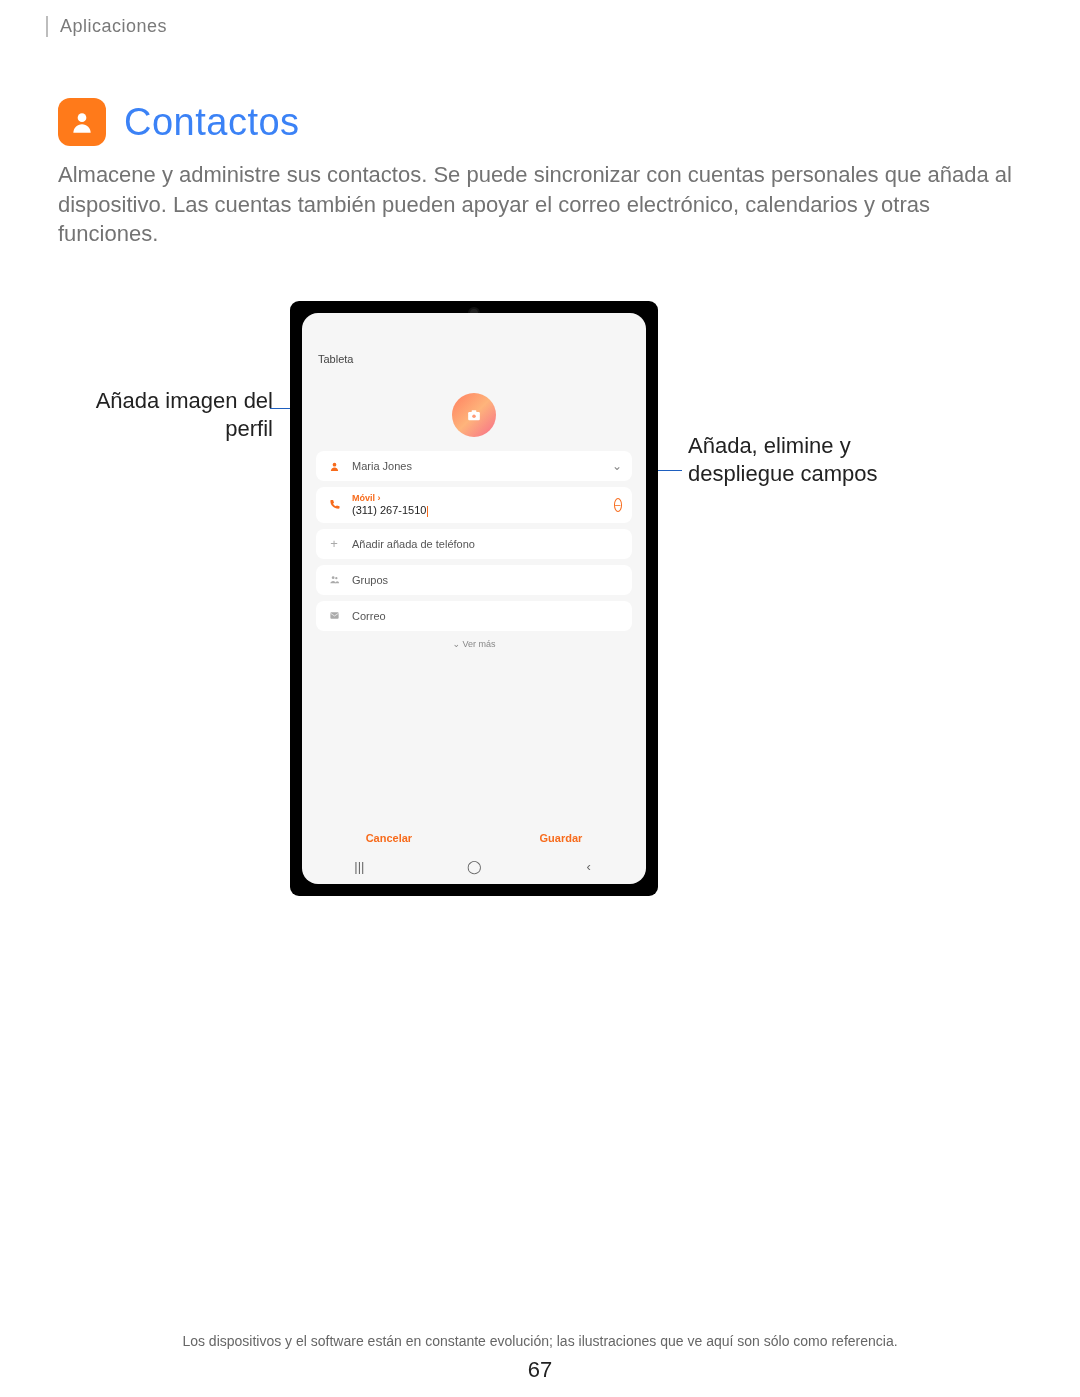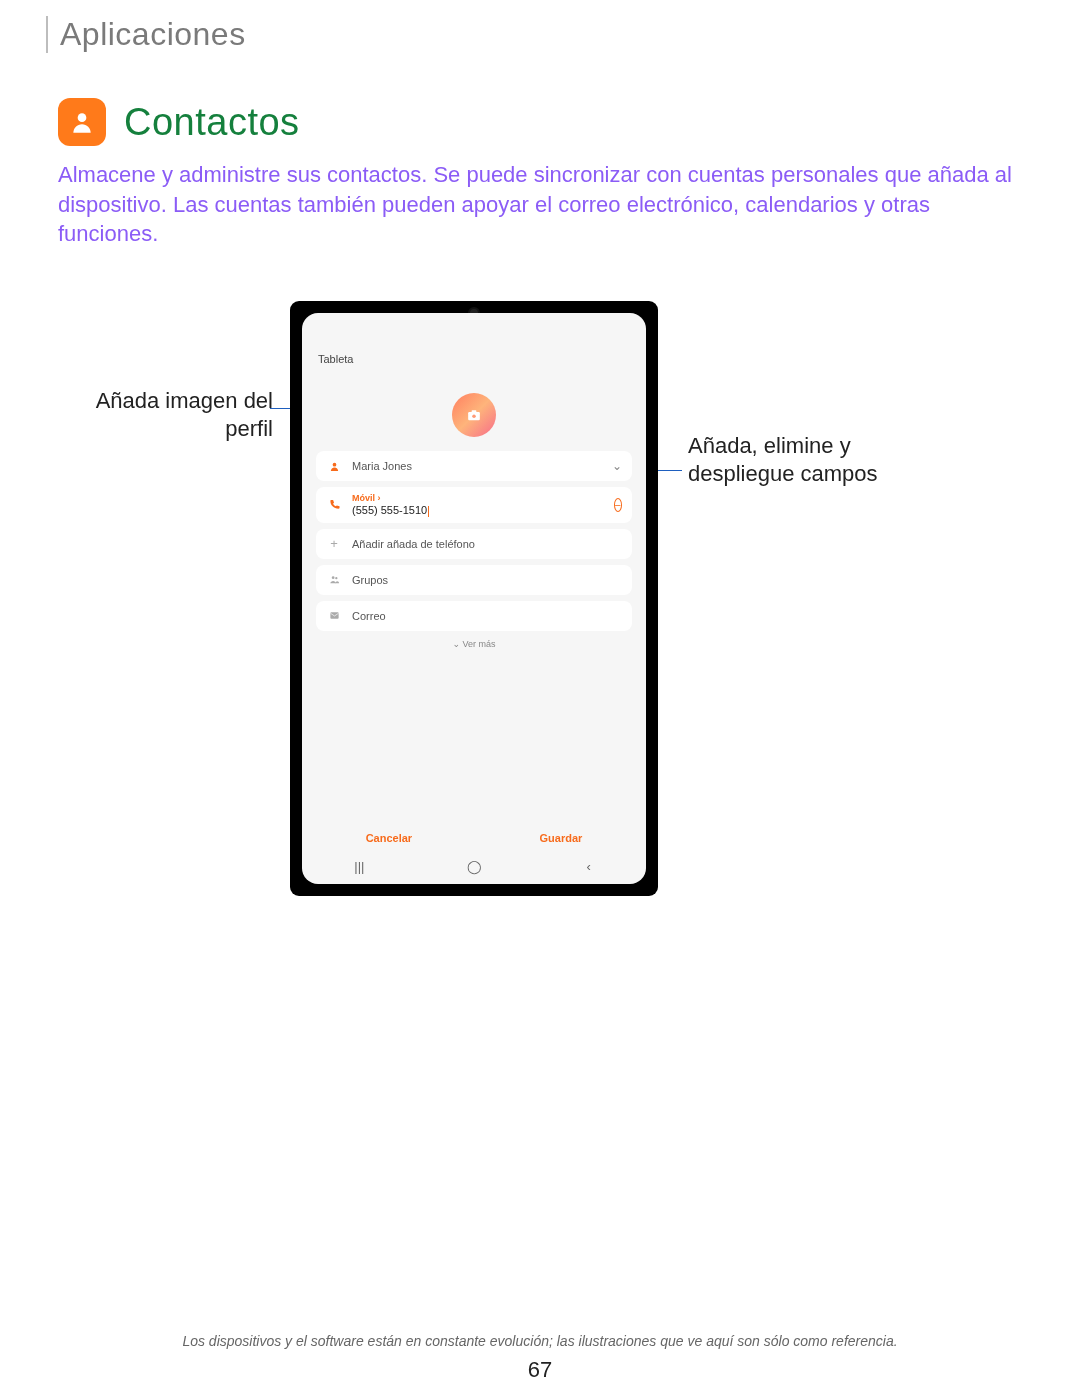--- a/index.html
+++ b/index.html
@@ -10,53 +10,53 @@
     font-family: -apple-system, BlinkMacSystemFont, "Segoe UI", Arial, sans-serif;
     color: #222;
     position: relative;
   }
   .page-header {
     position: absolute;
     top: 16px;
     left: 46px;
     border-left: 2px solid #bdbdbd;
     padding-left: 12px;
-    font-size: 32px;
+    font-size: 18px;
     color: #7a7a7a;
     letter-spacing: 0.5px;
   }
   .title-row {
     position: absolute;
     top: 98px;
     left: 58px;
     display: flex;
     align-items: center;
     gap: 18px;
   }
   .contacts-icon {
     width: 48px; height: 48px;
     background: #ff7a1a;
     border-radius: 12px;
     display: flex; align-items: center; justify-content: center;
   }
   .contacts-icon svg { width: 26px; height: 26px; fill: #fff; }
   .title-text {
     font-size: 38px;
-    color: #15803d;
+    color: #3b82f6;
     font-weight: 400;
     letter-spacing: 0.5px;
   }
   .description {
     position: absolute;
     top: 160px;
     left: 58px;
     right: 58px;
     font-size: 22px;
     line-height: 1.35;
-    color: #8b5cf6;
+    color: #737373;
   }
 
   
   .annotation-left {
     position: absolute;
     top: 387px;
     left: 58px;
     width: 215px;
     text-align: right;
     font-size: 22px;
@@ -199,21 +199,20 @@
     color: #666; font-size: 13px;
   }
   .nav-bar span { width: 14px; text-align: center; }
 
   .disclaimer {
     position: absolute;
     bottom: 48px;
     left: 0; right: 0;
     text-align: center;
     font-size: 14px;
-    font-style: italic;
     color: #666;
   }
   .page-number {
     position: absolute;
     bottom: 14px;
     left: 0; right: 0;
     text-align: center;
     font-size: 22px;
     color: #222;
   }
@@ -267,21 +266,21 @@
     </div>
 
     <div class="field-row tall">
       <span class="field-icon">
         <svg viewBox="0 0 24 24" fill="#f76b1c">
             <path d="M6 2h3l2 6-2 2c1 3 3 5 6 6l2-2 6 2v3c0 1-1 2-2 2C10 21 3 14 3 4c0-1 1-2 2-2z"></path>
           </svg>
       </span>
       <div>
         <div class="phone-label">Móvil</div>
-        <span class="phone-value">(555) 555-1510</span><span class="cursor-bar"></span>
+        <span class="phone-value">(311) 267-1510</span><span class="cursor-bar"></span>
       </div>
       <span class="field-end">
         <span class="minus-badge">−</span>
       </span>
     </div>
 
     <div class="field-row">
       <span class="field-icon" style="color:#aaa;font-size:13px;">+</span>
       <span>Añadir añada de teléfono</span>
     </div>

